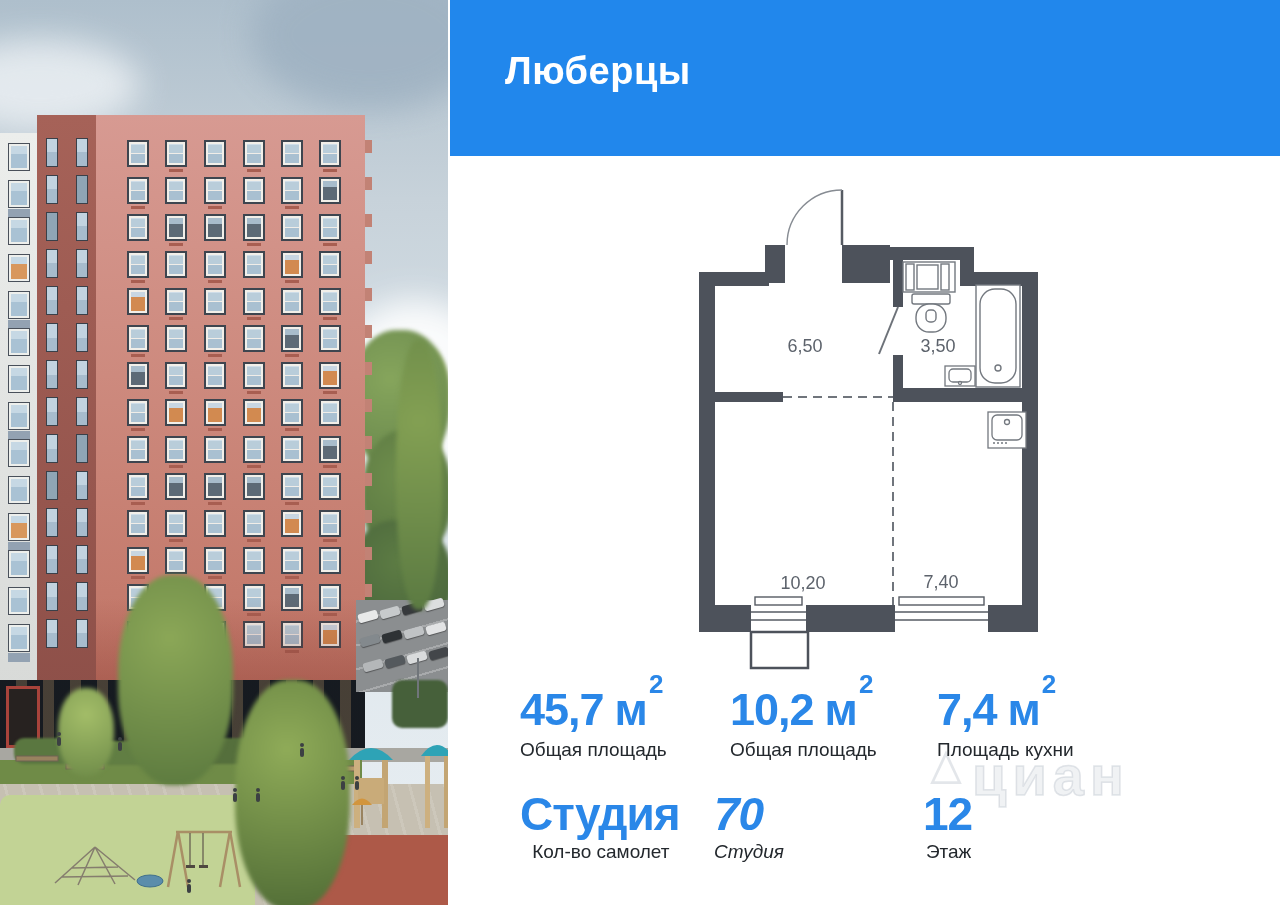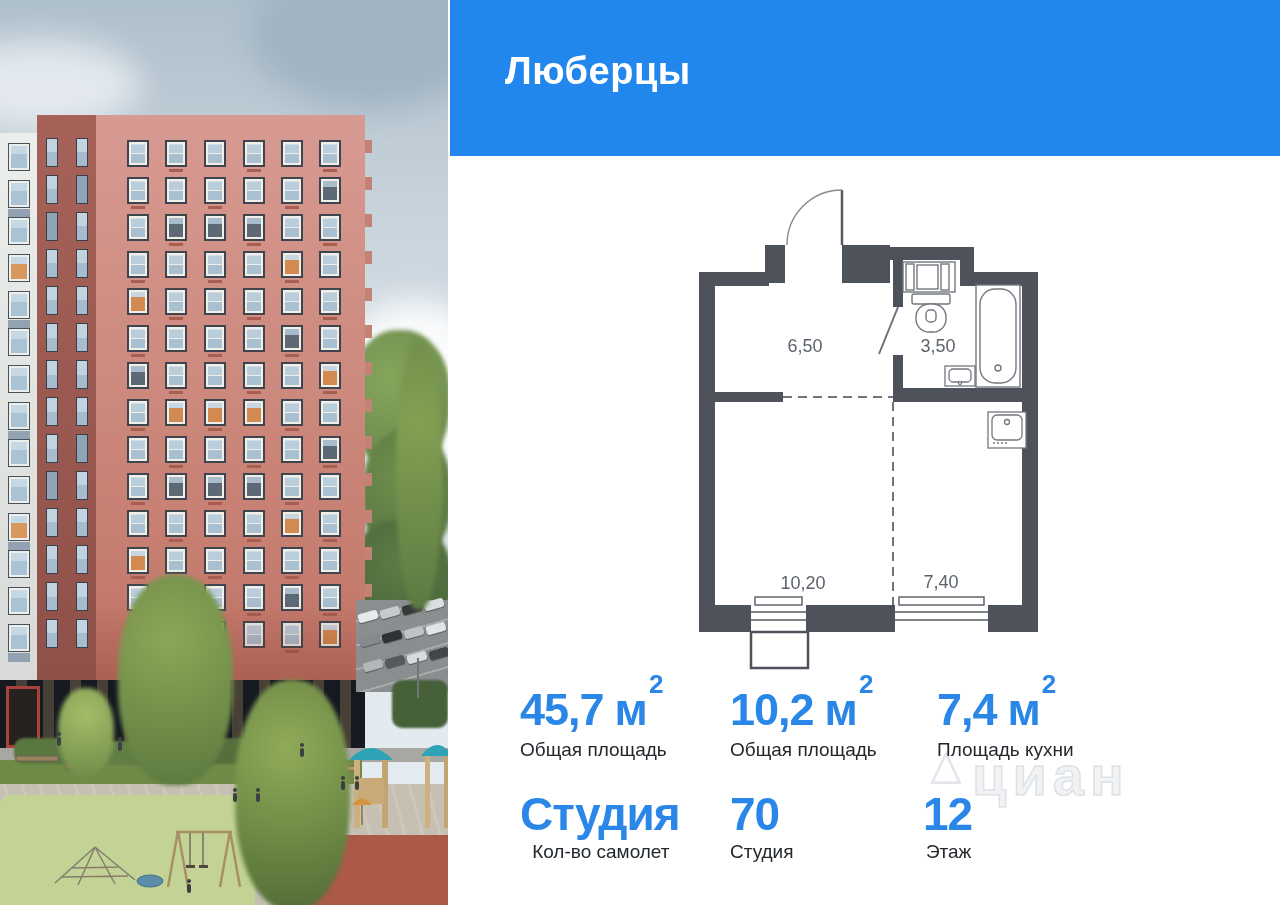--- a/index.html
+++ b/index.html
@@ -447,21 +447,21 @@
         <div class="stat-label">Общая площадь</div>
       </div>
       <div class="stat r1" style="left:417px;top:0;">
         <div class="stat-num"><span>7,4</span><span class="stat-unit">м</span><sup class="stat-sup">2</sup></div>
         <div class="stat-label">Площадь кухни</div>
       </div>
       <div class="stat r2" style="left:0;top:107px;">
         <div class="stat-num"><span>Студия</span><span class="stat-unit"></span><sup class="stat-sup"></sup></div>
         <div class="stat-label">Кол-во самолет</div>
       </div>
-      <div class="stat r2" style="left:210px;top:107px;">
+      <div class="stat r2" style="left:194px;top:107px;font-style:italic;">
         <div class="stat-num"><span>70</span><span class="stat-unit"></span><sup class="stat-sup"></sup></div>
         <div class="stat-label">Студия</div>
       </div>
       <div class="stat r2" style="left:403px;top:107px;">
         <div class="stat-num"><span>12</span><span class="stat-unit"></span><sup class="stat-sup"></sup></div>
         <div class="stat-label">Этаж</div>
       </div>
     </div>
   </div>
 </div>

